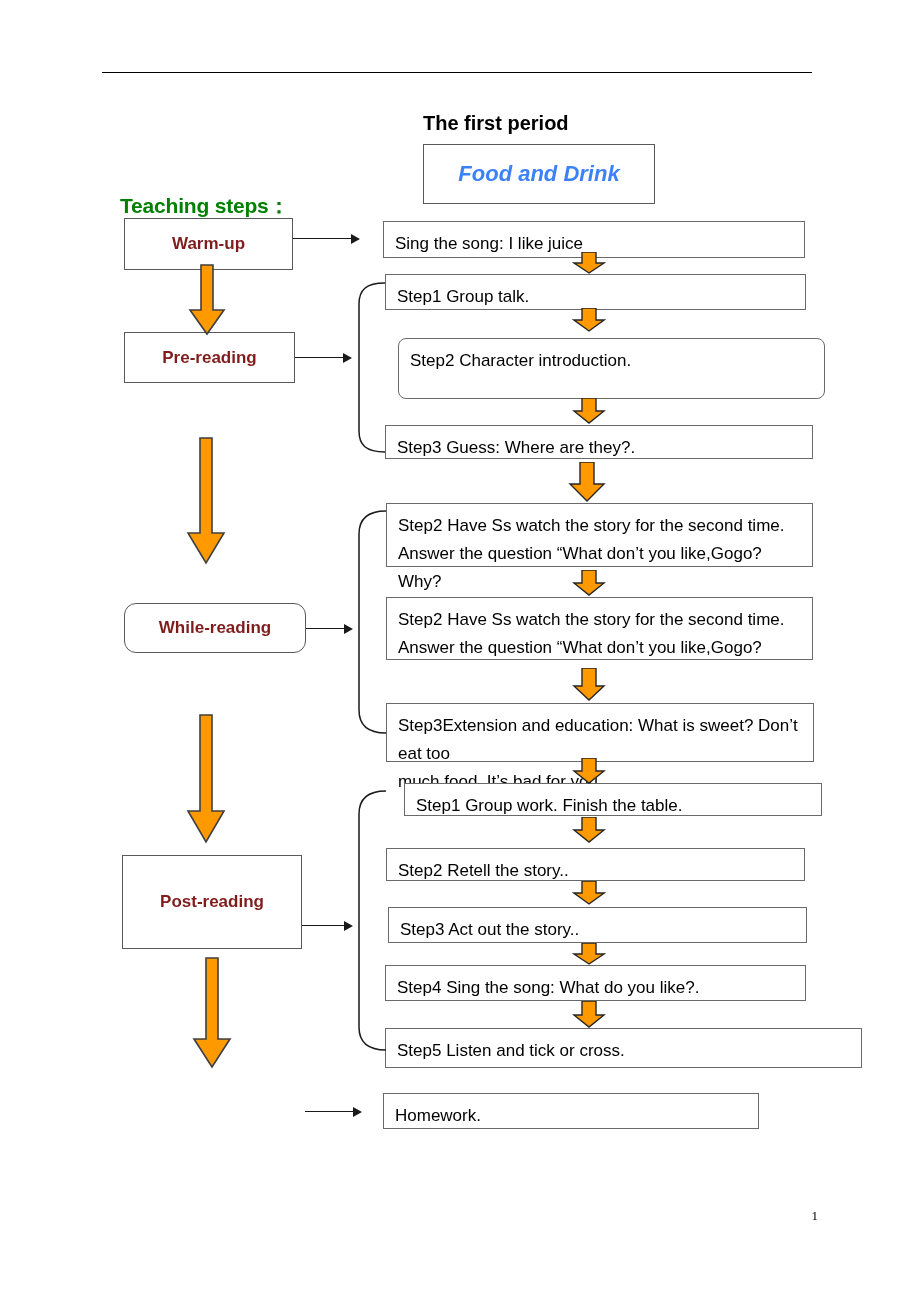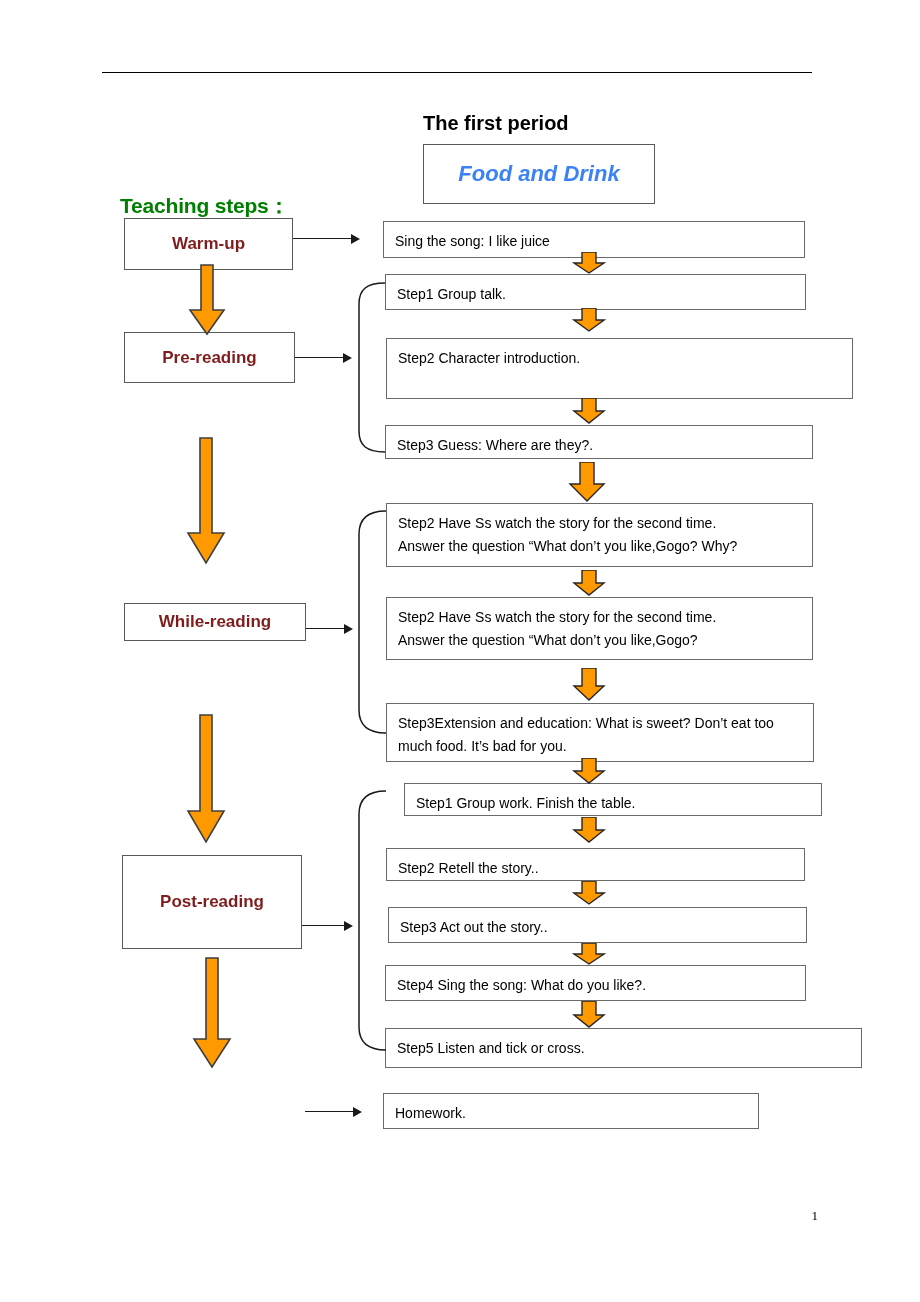--- a/index.html
+++ b/index.html
@@ -92,21 +92,21 @@
   
   .content-box {
     position: absolute;
     border: 1.2px solid #6a6a6a;
     box-sizing: border-box;
     background: #ffffff;
     padding: 8px 10px 4px 11px;
   }
   .content-box p {
     margin: 0;
-    font-size: 14px;
+    font-size: 17px;
     line-height: 1.65;
     color: #000000;
   }
   .content-box p.justify {
     text-align: justify;
     text-align-last: left;
   }
 
   
   .hline {
@@ -161,38 +161,38 @@
   </div>
 
   <div class="stage-box" style="left:124px; top:218px; width:169px; height:52px;">
     <span>Warm-up</span>
   </div>
 
   <div class="stage-box" style="left:124px; top:332px; width:171px; height:51px;">
     <span>Pre-reading</span>
   </div>
 
-  <div class="stage-box" style="left:124px; top:603px; width:182px; height:38px;">
+  <div class="stage-box" style="left:124px; top:603px; width:182px; height:50px;border-radius:12px;">
     <span>While-reading</span>
   </div>
 
   <div class="stage-box" style="left:122px; top:855px; width:180px; height:94px;">
     <span>Post-reading</span>
   </div>
 
 
   <div class="content-box" style="left:383px; top:221px; width:422px; height:37px;">
     <p>Sing the song: I like juice</p>
   </div>
 
   <div class="content-box" style="left:385px; top:274px; width:421px; height:36px;">
     <p>Step1 Group talk.</p>
   </div>
 
-  <div class="content-box" style="left:386px; top:338px; width:467px; height:61px;">
+  <div class="content-box" style="left:398px; top:338px; width:427px; height:61px;border-radius:8px;">
     <p>Step2 Character introduction.</p>
   </div>
 
   <div class="content-box" style="left:385px; top:425px; width:428px; height:34px;">
     <p>Step3 Guess: Where are they?.</p>
   </div>
 
   <div class="content-box" style="left:386px; top:503px; width:427px; height:64px;">
     <p class="justify">Step2 Have Ss watch the story for the second time.</p>
     <p>Answer the question “What don’t you like,Gogo? Why?</p>

